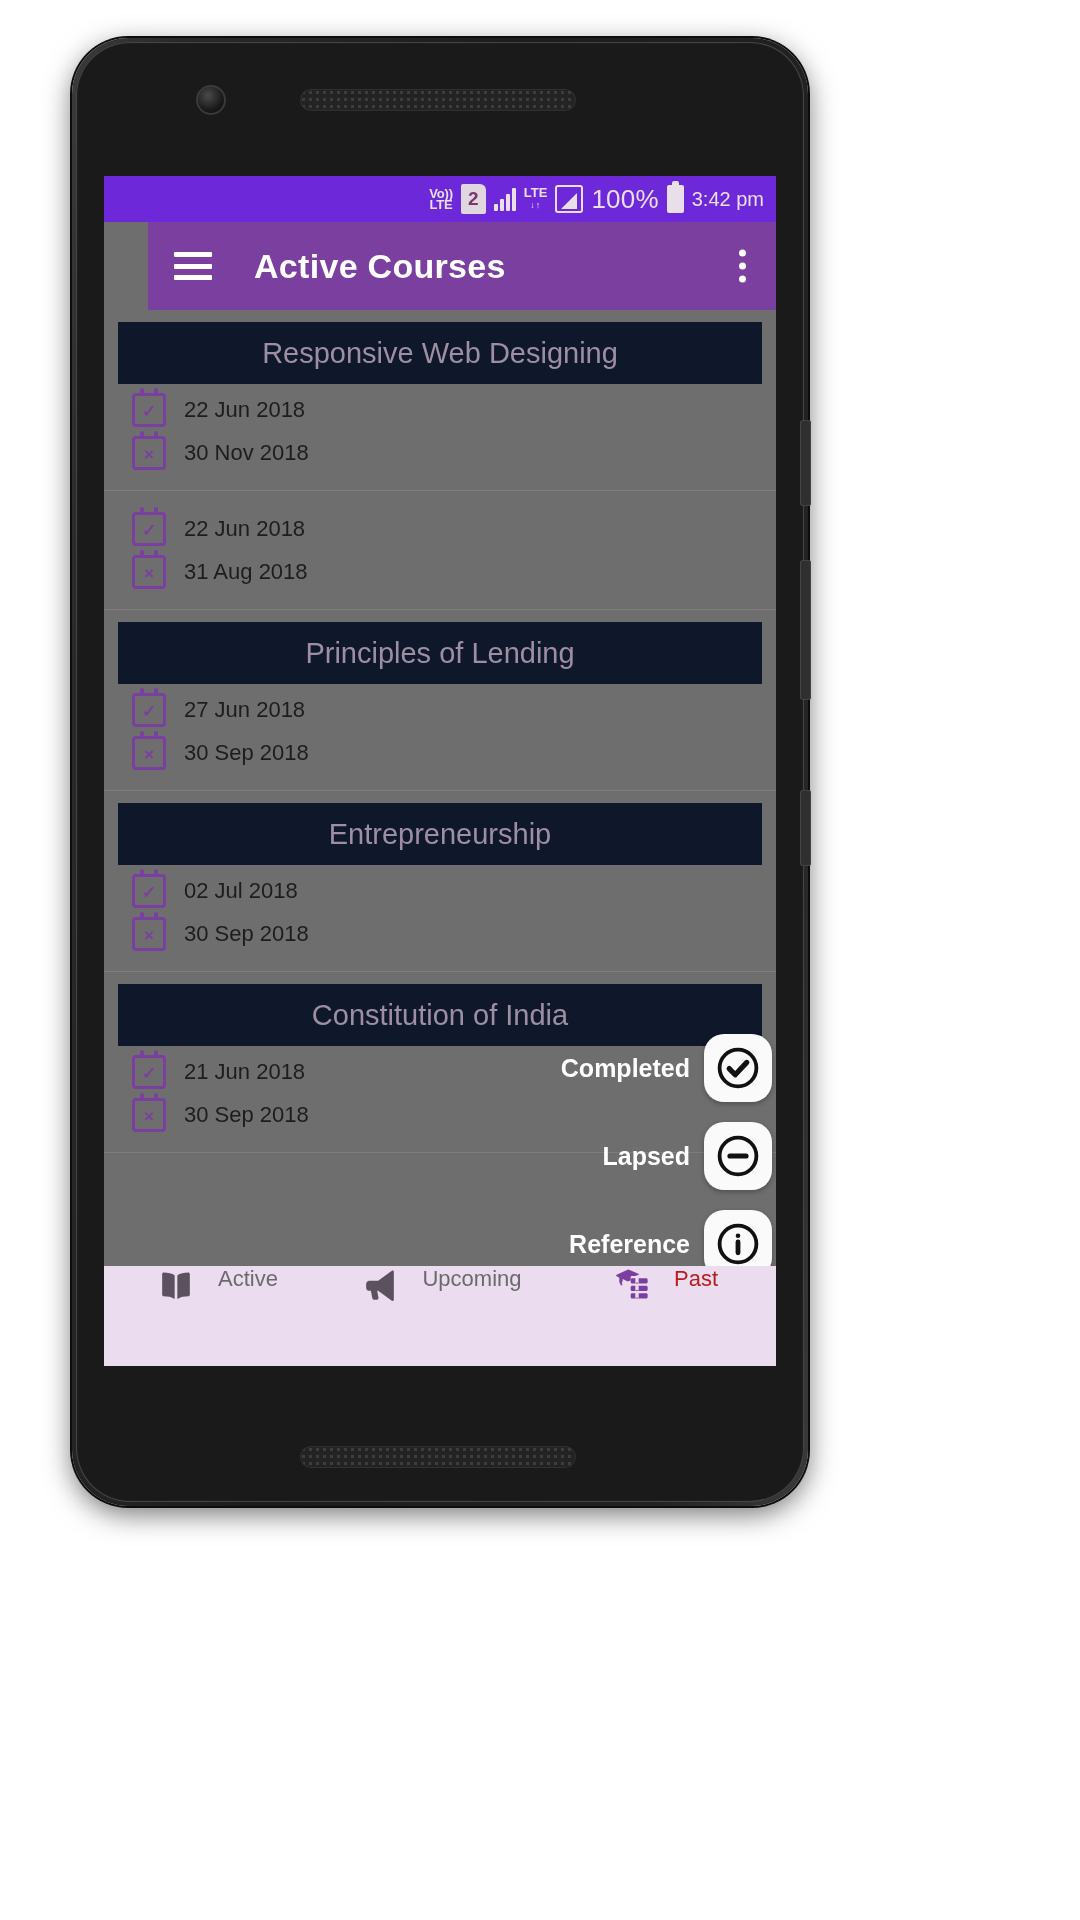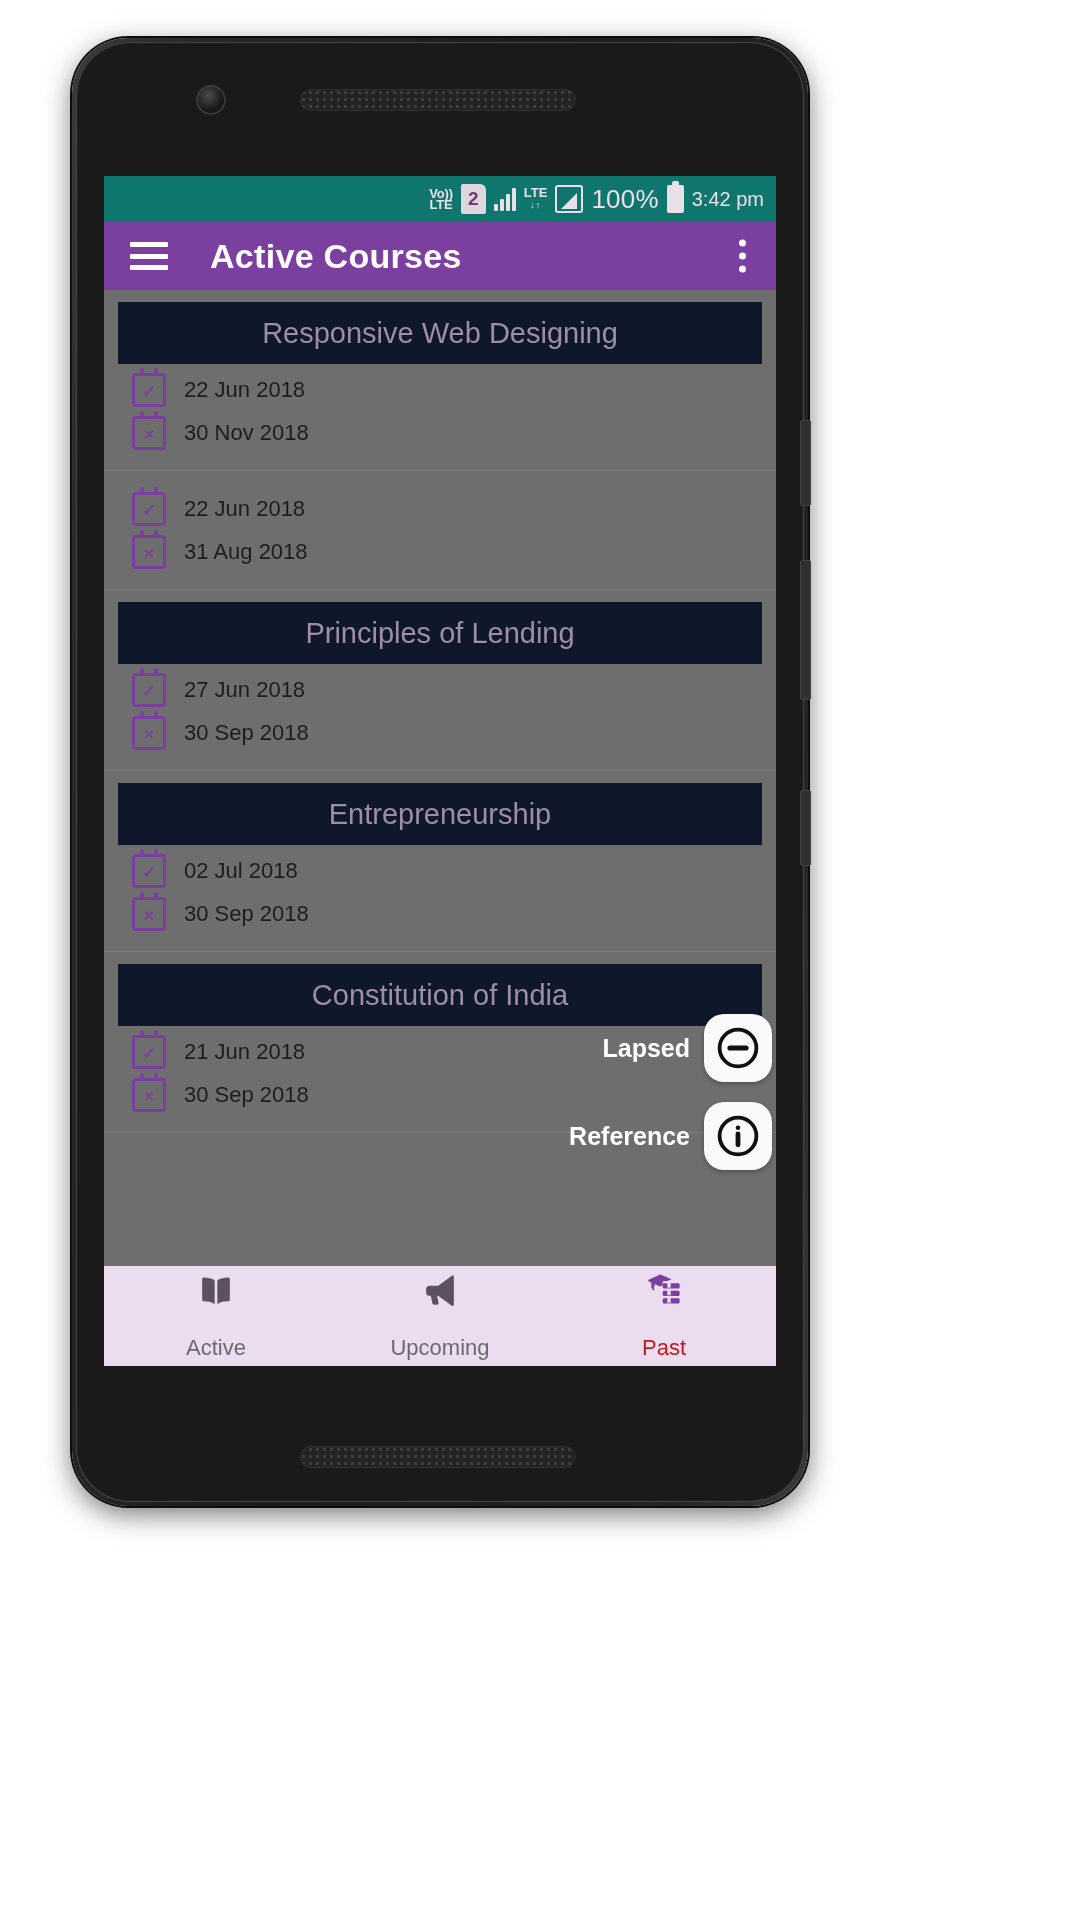--- a/index.html
+++ b/index.html
@@ -61,21 +61,21 @@
     position:absolute;
     left:104px; top:176px;
     width:672px; height:1190px;
     background:#6e6e6e;
     overflow:hidden;
   }
 
   
   #status-bar{
     height:46px; width:100%;
-    background:#0f766e;
+    background:#6d28d9;
     display:flex; align-items:center; justify-content:flex-end;
     padding-right:12px; gap:8px;
     color:#e8dfe8;
     padding-left:39px;
   }
   .st-ico{ display:flex; align-items:center; }
   .volte{
     font-size:13px; line-height:11px; font-weight:bold; text-align:center;
     letter-spacing:-.2px;
   }
@@ -97,23 +97,24 @@
   #battery-pct{ font-size:26px; letter-spacing:.2px; }
   .battery{
     width:17px;height:28px;background:#e8dfe8;border-radius:2px;position:relative;
   }
   .battery:before{content:"";position:absolute;left:5px;top:-4px;width:7px;height:4px;
     background:#e8dfe8;border-radius:2px 2px 0 0;}
   #clock{ font-size:20px; }
 
   
   #app-bar{
-    height:68px; background:#7b3fa0;
+    height:88px; background:#7b3fa0;
     display:flex; align-items:center; padding:4px 26px;
     position:relative;
+    margin-left:44px;
   }
   #hamburger-icon{ width:38px; height:28px; display:flex; flex-direction:column;
     justify-content:space-between; cursor:pointer; }
   #hamburger-icon i{ display:block; height:5px; background:#fff; border-radius:1px; }
   #app-title{ color:#fff; font-size:34px; font-weight:bold; margin-left:42px; letter-spacing:.3px; }
   #overflow-icon{ position:absolute; right:30px; top:50%; transform:translateY(-50%);
     display:flex; flex-direction:column; gap:6px; cursor:pointer; }
   #overflow-icon i{ width:7px;height:7px;border-radius:50%;background:#fff;display:block; }
 
   
@@ -150,21 +151,21 @@
     box-shadow:0 2px 5px rgba(0,0,0,.28);
   }
   .legend-btn svg{ width:48px;height:48px; }
 
   
   #bottom-nav{
     position:absolute; left:0; bottom:0; width:100%; height:100px;
     background:#ecdcf0; display:flex;
   }
   .nav-item{
-    flex:1; display:flex; flex-direction:column; align-items:center; justify-content:center; gap:20px;
+    flex:1; display:flex; justify-content:center; gap:20px;
     cursor:pointer;
   }
   .nav-item svg{ width:44px; height:40px; }
   .nav-label{ font-size:22px; color:#6b6b6b; }
   .nav-item.active .nav-label{ color:#b91c1c; }
   .nav-item.active svg{ fill:#7b3fa0; }
   .nav-item svg{ fill:#5c525f; }
 </style>
 </head>
 <body>
@@ -304,20 +305,29 @@
       <div class="date-row">
         <div class="cal-ico">
             <span>×</span>
           </div>
         <div class="date-text">30 Sep 2018</div>
       </div>
     </div>
 
     <div id="legend-overlay">
 
+      <div class="legend-item">
+        <div class="legend-label">Completed</div>
+        <div class="legend-btn">
+          <svg viewBox="0 0 24 24" fill="none" stroke="#111" stroke-width="1.9" stroke-linecap="round" stroke-linejoin="round">
+            <circle cx="12" cy="12" r="9.2"></circle>
+              <path d="M7.6 12.3l3 3.1 5.8-6.2" stroke-width="2.6"></path>
+          </svg>
+        </div>
+      </div>
 
 
       <div class="legend-item">
         <div class="legend-label">Lapsed</div>
         <div class="legend-btn">
           <svg viewBox="0 0 24 24" fill="none" stroke="#111" stroke-width="1.9" stroke-linecap="round" stroke-linejoin="round">
             <circle cx="12" cy="12" r="9.2"></circle>
               <path d="M8 12h8" stroke-width="2.6"></path>
           </svg>
         </div>

